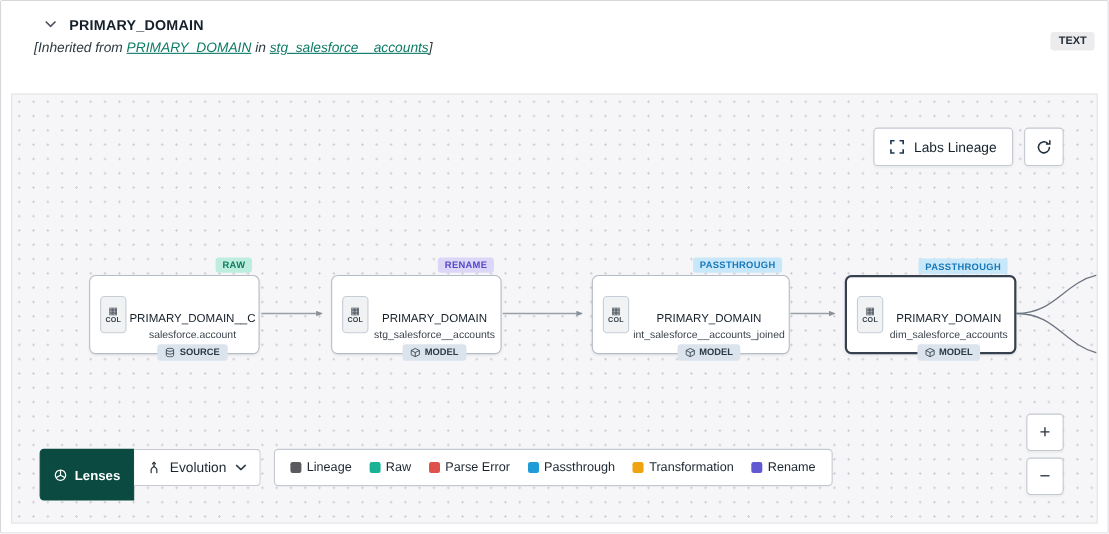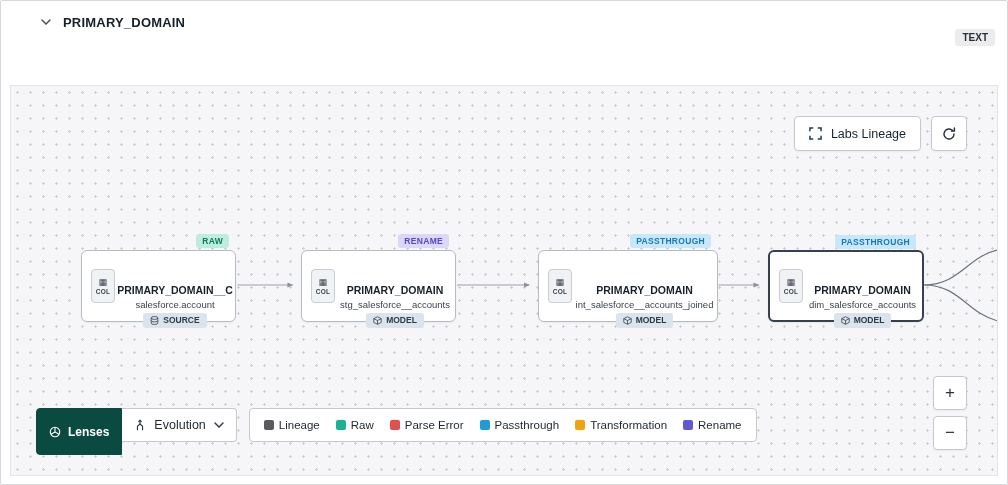--- a/index.html
+++ b/index.html
@@ -60,21 +60,21 @@
   .badge-rename { background:#dcd6f9; color:#5348c7; }
   .badge-passthrough { background:#c8e8f9; color:#1878b8; }
   .col-box {
     width:24px; min-width:24px; height:34px;
     border:1px solid #c7cdd5; border-radius:4px; background:#f0f2f4;
     display:flex; flex-direction:column; align-items:center; justify-content:center; gap:1px;
   }
   .col-glyph { font-size:9px; line-height:9px; color:#39424c; }
   .col-label { font-size:6.5px; font-weight:700; color:#39424c; letter-spacing:.2px; }
   .node-body { flex:1; display:flex; flex-direction:column; align-items:center; gap:3px; min-width:0; }
-  .node-title { font-size:10.5px; font-weight:700; color:#16202a; white-space:nowrap;margin-top:39px; }
+  .node-title { font-size:10.5px; font-weight:400; color:#16202a; white-space:nowrap;margin-top:39px; }
   .node-subtitle { font-size:9.5px; color:#3c434c; white-space:nowrap; }
   .kind-badge {
     display:inline-flex; align-items:center; gap:4px;
     background:#dbe3ec; color:#2b3a47; border-radius:3px;
     font-size:8.5px; font-weight:700; padding:3px 7px; line-height:9px;
   }
   
   .top-controls { position:absolute; top:30px; right:30px; display:flex; gap:10px; }
   .btn {
     background:#fff; border:1px solid #c4c9d1; border-radius:4px;
@@ -124,20 +124,21 @@
   <header class="panel-header">
     <div class="title-row">
       <button class="chevron-btn">
         <svg viewBox="0 0 10 6" width="10" height="6" fill="none" stroke="#4a535d" stroke-width="1.5" stroke-linecap="round">
             <path d="M1 1 L5 5 L9 1"></path>
           </svg>
       </button>
       <span class="panel-title">PRIMARY_DOMAIN</span>
       <span class="type-badge">TEXT</span>
     </div>
+    <p class="inherited"><span>[Inherited from </span><a class="link">PRIMARY_DOMAIN</a><span> in </span><a class="link">stg_salesforce__accounts</a><span>]</span></p>
   </header>
 
   <div class="canvas">
 
     <svg class="edges" viewBox="0 0 988 391" preserveAspectRatio="none">
       <defs>
         <marker id="arr" markerWidth="8" markerHeight="8" refX="5" refY="2.5" orient="auto" markerUnits="userSpaceOnUse">
           <path d="M0,0 L6,2.5 L0,5 z" fill="#8b929b"></path>
         </marker>
       </defs>

